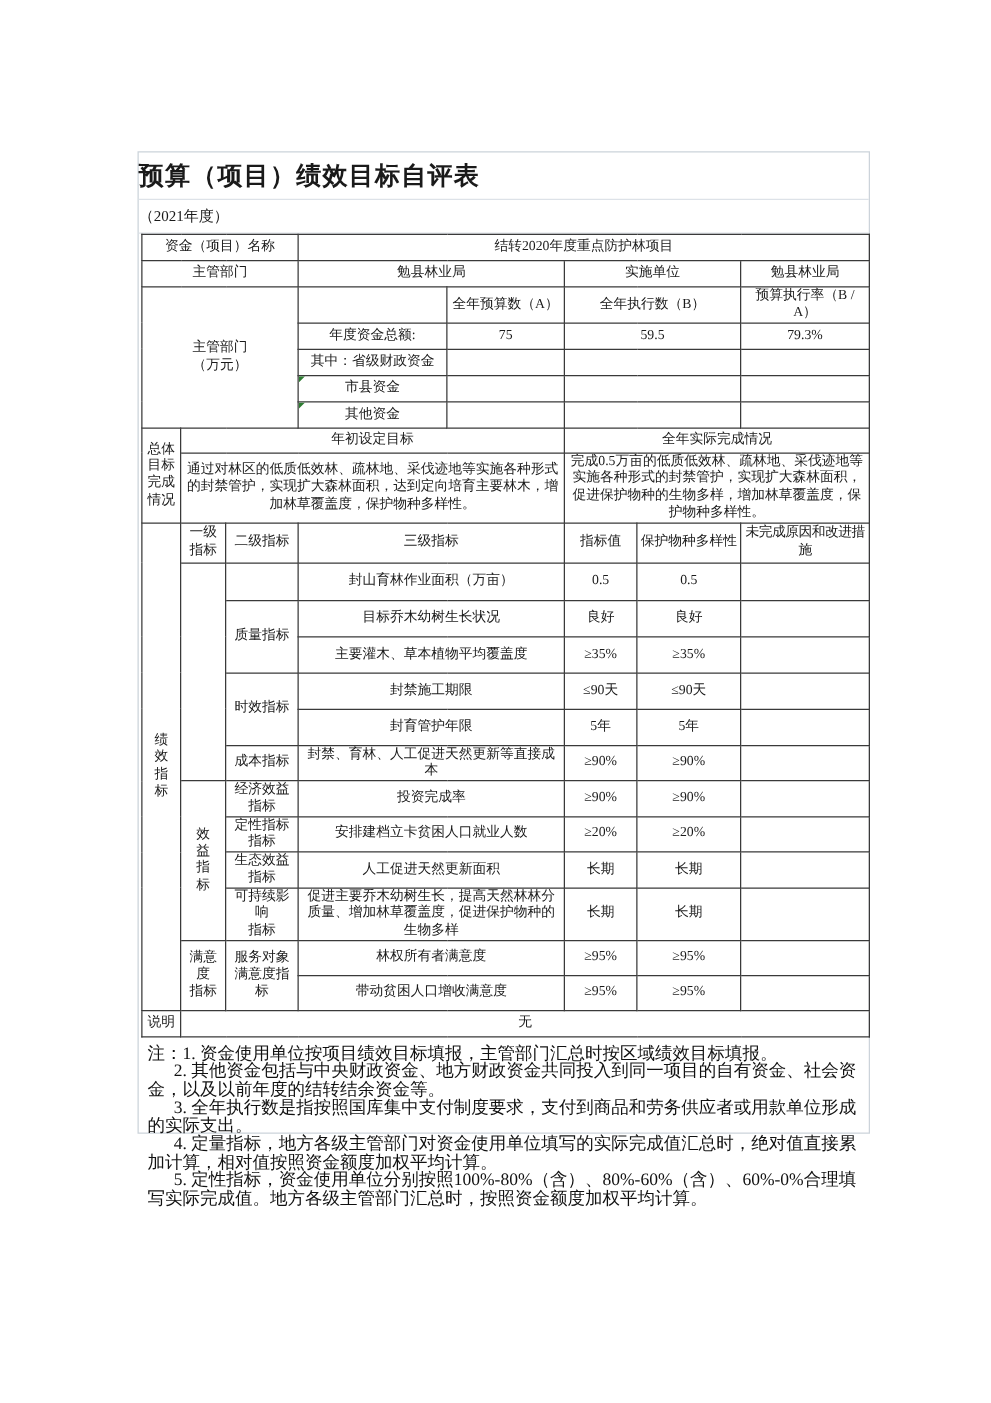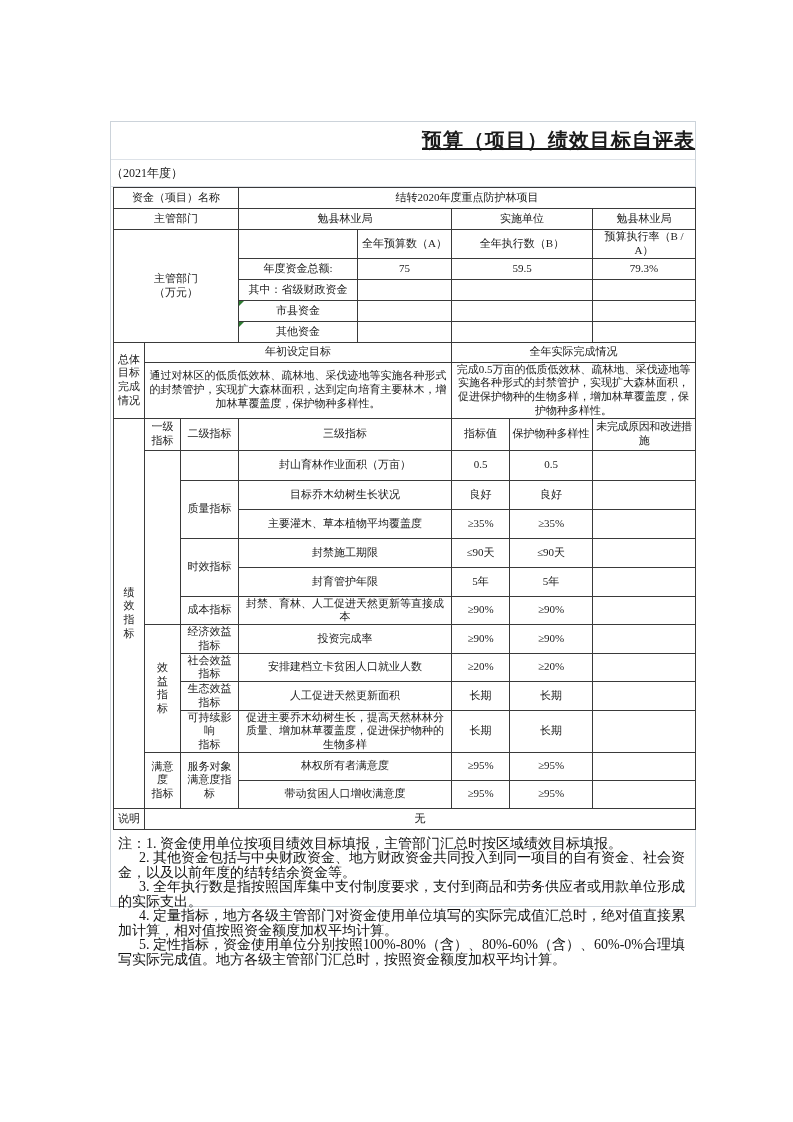--- a/index.html
+++ b/index.html
@@ -1,20 +1,20 @@
 <!DOCTYPE html>
 <html><head>
 <meta charset="utf-8">
 <style>
   html,body{margin:0;padding:0;background:#ffffff;}
   .page{position:relative;width:793px;height:1122px;background:#fff;overflow:hidden;
         font-family:"Liberation Serif","DejaVu Serif",serif;color:#1a1a1a;}
   .frame{position:absolute;left:110px;top:121px;width:586px;height:786px;
          border:1px solid #ccd3da;background:#fff;box-sizing:border-box;}
-  .title-row{height:37px;border-bottom:1px solid #dde2e8;display:flex;align-items:center;justify-content:flex-end;text-decoration:underline;}
+  .title-row{height:37px;border-bottom:1px solid #dde2e8;display:flex;align-items:center;justify-content:flex-start;}
   .title-row .t{font-size:20px;font-weight:bold;letter-spacing:1px;}
   .subtitle-row{height:26px;border-bottom:1px solid #dde2e8;display:flex;align-items:center;justify-content:flex-start;}
   .subtitle-row .s{font-size:12px;}
   table.tbl{border-collapse:collapse;table-layout:fixed;width:582px;margin:0 0 0 2px;border-radius:11px;}
   .tbl td{border:1px solid #3a3a3a;font-size:11px;text-align:center;vertical-align:middle;
           padding:0 2px;line-height:1.25;overflow:hidden;box-sizing:border-box;}
   .h21{height:21px}.h20{height:20px}.h56{height:56px}.h32{height:32px}
   .h29{height:29px}.h28{height:28px}.h30{height:30px}
   .left{text-align:left;padding-left:4px;}
   .right{text-align:right;padding-right:3px;}
@@ -182,21 +182,21 @@
 指
 标</td>
         <td class="pre">经济效益
 指标</td>
         <td colspan="2">投资完成率</td>
         <td>≥90%</td>
         <td>≥90%</td>
         <td></td>
       </tr>
       <tr class="h28">
-        <td class="pre">社会效益
+        <td class="pre">定性指标
 指标</td>
         <td colspan="2">安排建档立卡贫困人口就业人数</td>
         <td>≥20%</td>
         <td>≥20%</td>
         <td></td>
       </tr>
       <tr class="h28">
         <td class="pre">生态效益
 指标</td>
         <td colspan="2">人工促进天然更新面积</td>

